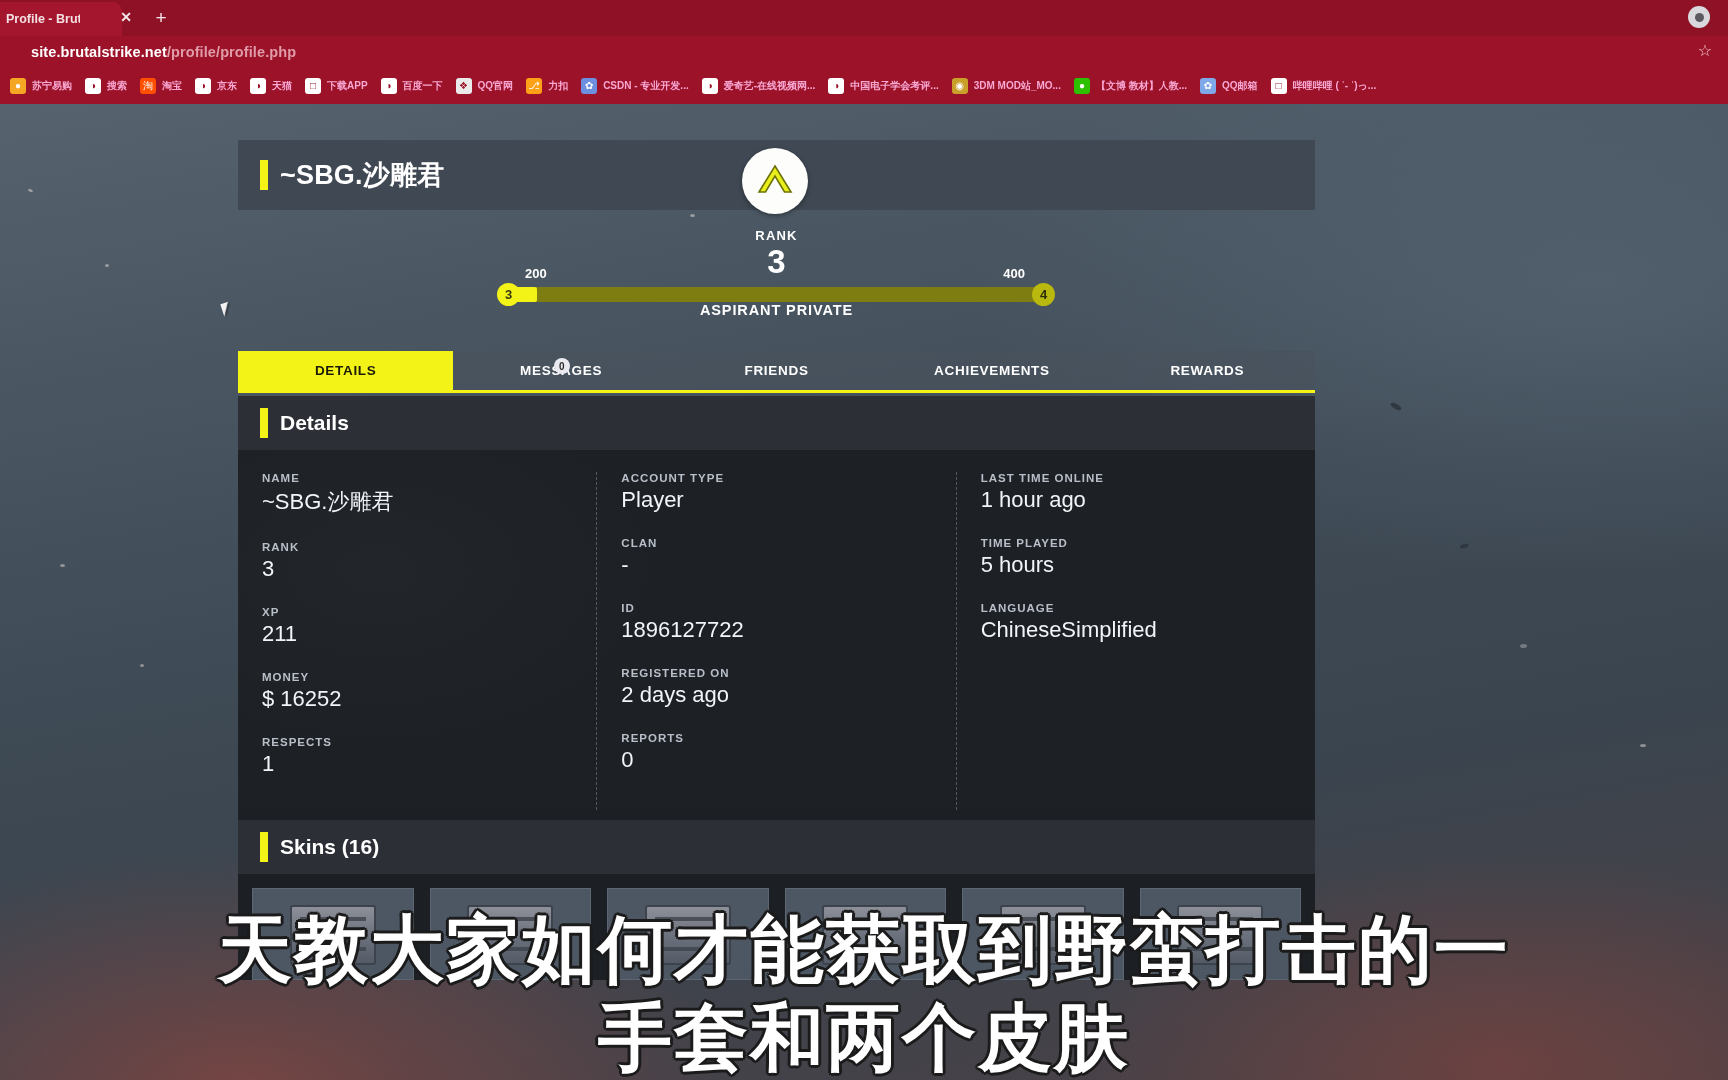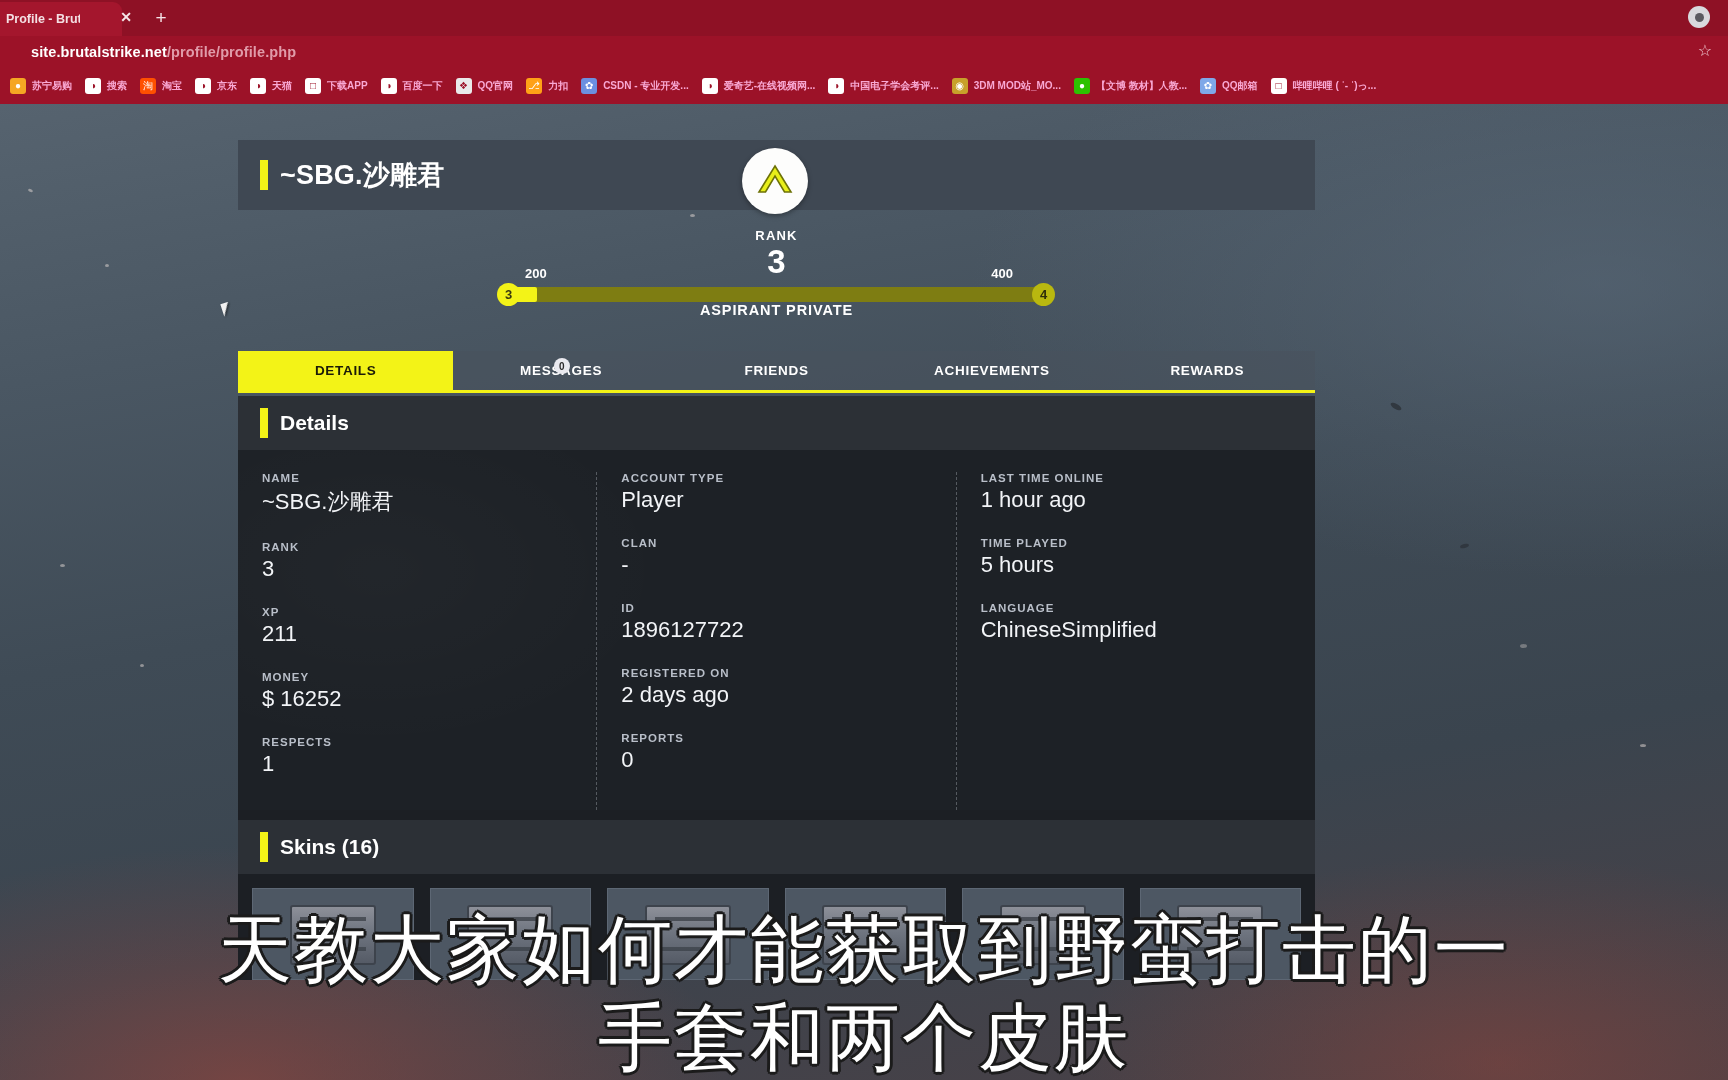--- a/index.html
+++ b/index.html
@@ -204,21 +204,21 @@
     display: flex; align-items: center; justify-content: center;
     font-size: 13px; font-weight: bold; color: #3a3a10;
   }
   .node-left { left: 0; }
   .node-right { right: 0; background: #b9b80f; color: #2e2e0a; }
   .xp-min {
     position: absolute; left: 28px; top: -17px;
     font-size: 13px; font-weight: bold; color: #fff;
   }
   .xp-max {
-    position: absolute; right: 42px; top: -17px;
+    position: absolute; right: 30px; top: -17px;
     font-size: 13px; font-weight: bold; color: #fff;
   }
   .rank-title {
     position: absolute; left: 238px; top: 302px;
     width: 1077px; text-align: center;
     font-size: 14.5px; font-weight: bold; color: #fff;
     letter-spacing: .9px;
   }
 
   
@@ -337,21 +337,21 @@
   .subs {
     position: absolute; left: 0; bottom: 0;
     width: 1728px;
     text-align: center;
     z-index: 30;
     pointer-events: none;
   }
   .sub-line {
     font-family: "DejaVu Sans", sans-serif;
     font-size: 74px;
-    font-weight: normal;
+    font-weight: bold;
     color: #ffffff;
     line-height: 86px;
     letter-spacing: 2px;
     white-space: nowrap;
     text-shadow:
       3px 0 0 #1b1b1b, -3px 0 0 #1b1b1b, 0 3px 0 #1b1b1b, 0 -3px 0 #1b1b1b,
       2px 2px 0 #1b1b1b, -2px 2px 0 #1b1b1b, 2px -2px 0 #1b1b1b, -2px -2px 0 #1b1b1b;
   }
   .sub-line.l1 { margin-bottom: 2px; }
   .sub-line.l2 { }

